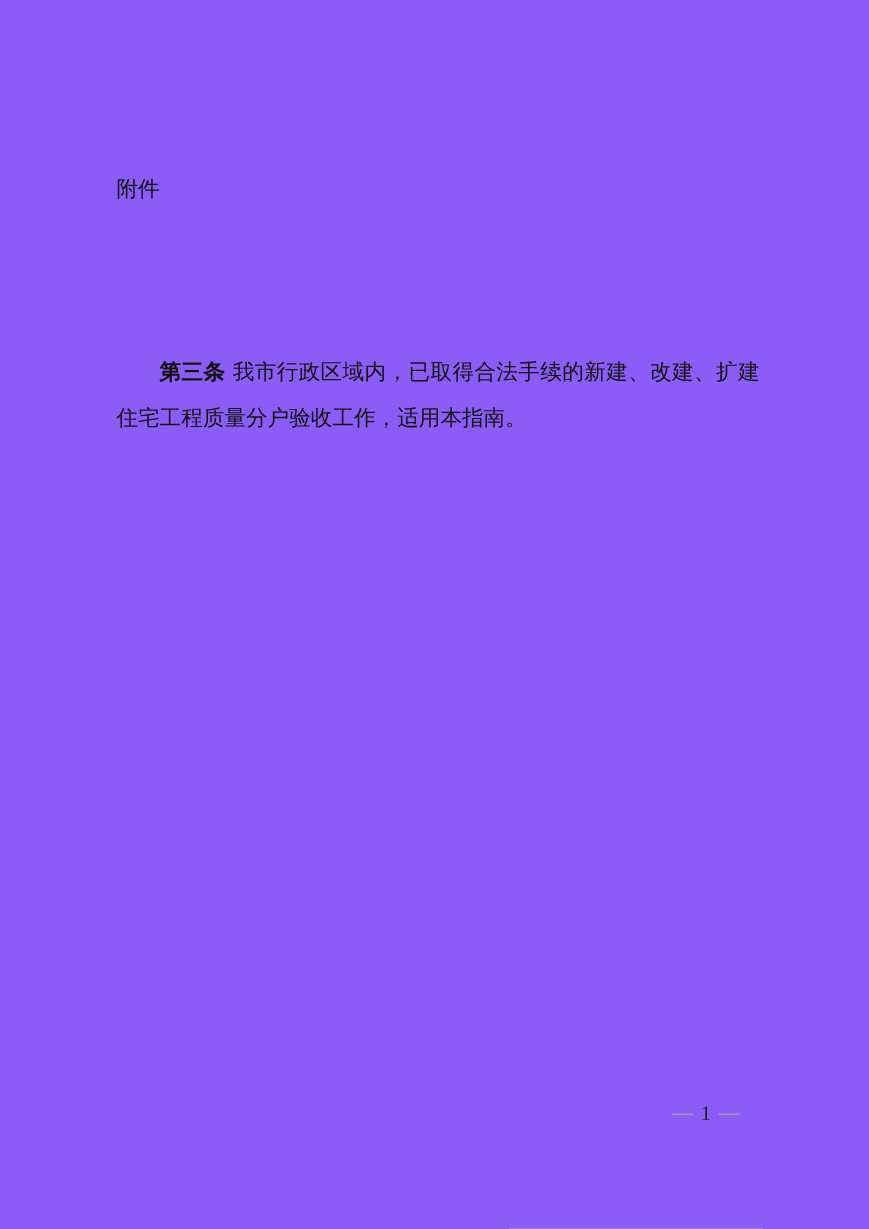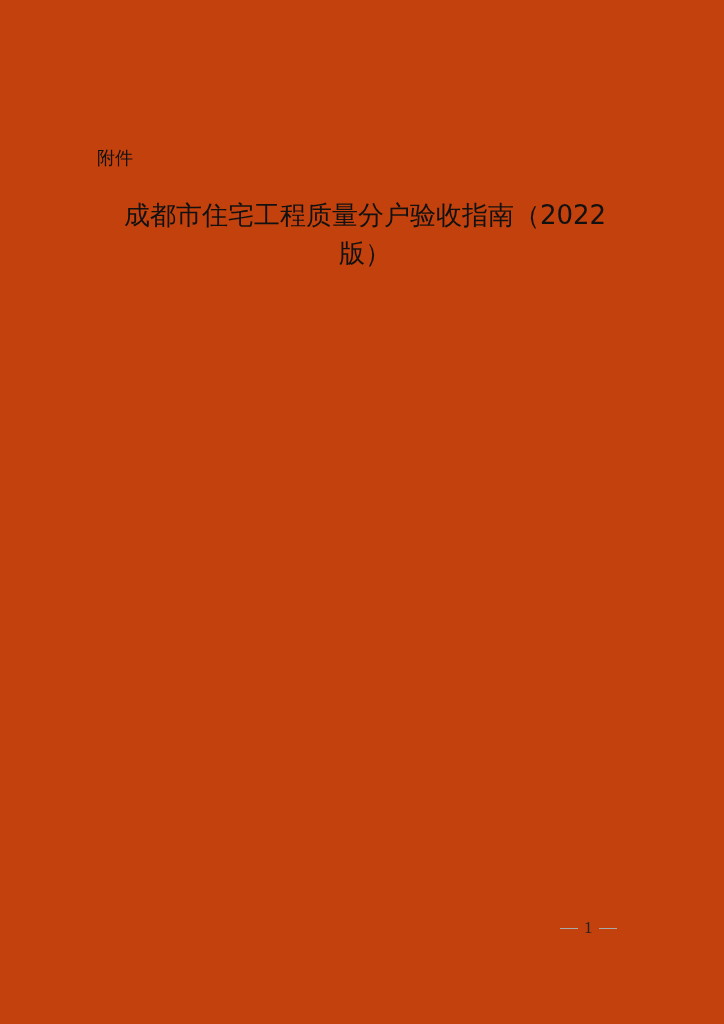--- a/index.html
+++ b/index.html
@@ -1,38 +1,41 @@
 <!DOCTYPE html>
 <html><head>
 <meta charset="utf-8">
 <style>
   html, body { margin: 0; padding: 0; background: #ffffff; }
   body { width: 724px; height: 1024px; position: relative; overflow: hidden;
          font-family: "DejaVu Sans", "Liberation Sans", sans-serif; color: #111; }
-  .page { position: absolute; left: 0; top: 0; width: 724px; height: 1024px; background: #c2410c; }
+  .page { position: absolute; left: 0; top: 0; width: 724px; height: 1024px; background: #8b5cf6; }
   .attachment { position: absolute; left: 97px; top: 146px; font-size: 18px; line-height: 24px; }
   .title { position: absolute; left: 100px; width: 530px; top: 196px; text-align: center;
            font-size: 26px; line-height: 38px; letter-spacing: 0px; }
   .body { position: absolute; left: 97px; width: 536px; top: 292px; font-size: 18px; line-height: 37.6px;
           text-align: justify; text-justify: inter-character; }
   .para { margin: 0; text-indent: 36px; }
   .art { font-weight: bold; }
   .footer { position: absolute; left: 560px; top: 918px; font-family: "Liberation Serif", serif;
             font-size: 17px; line-height: 20px; color: #222; display: flex; align-items: center; gap: 6px; }
   .dash { display: inline-block; width: 18px; height: 1px; background: #aaa; }
 </style>
 </head>
 <body>
 
 <div class="page">
   <div class="attachment">附件</div>
 
-  <div class="title">成都市住宅工程质量分户验收指南（2022版）</div>
 
   <div class="body">
+    <p class="para">
+      <span class="art">第三条</span>
+      <span>我市行政区域内，已取得合法手续的新建、改建、扩建住宅工程质量分户验收工作，适用本指南。</span>
+    </p>
   </div>
 
   <div class="footer">
     <span class="dash"></span>
     <span>1</span>
     <span class="dash"></span>
   </div>
 </div>
 
 </body></html>

